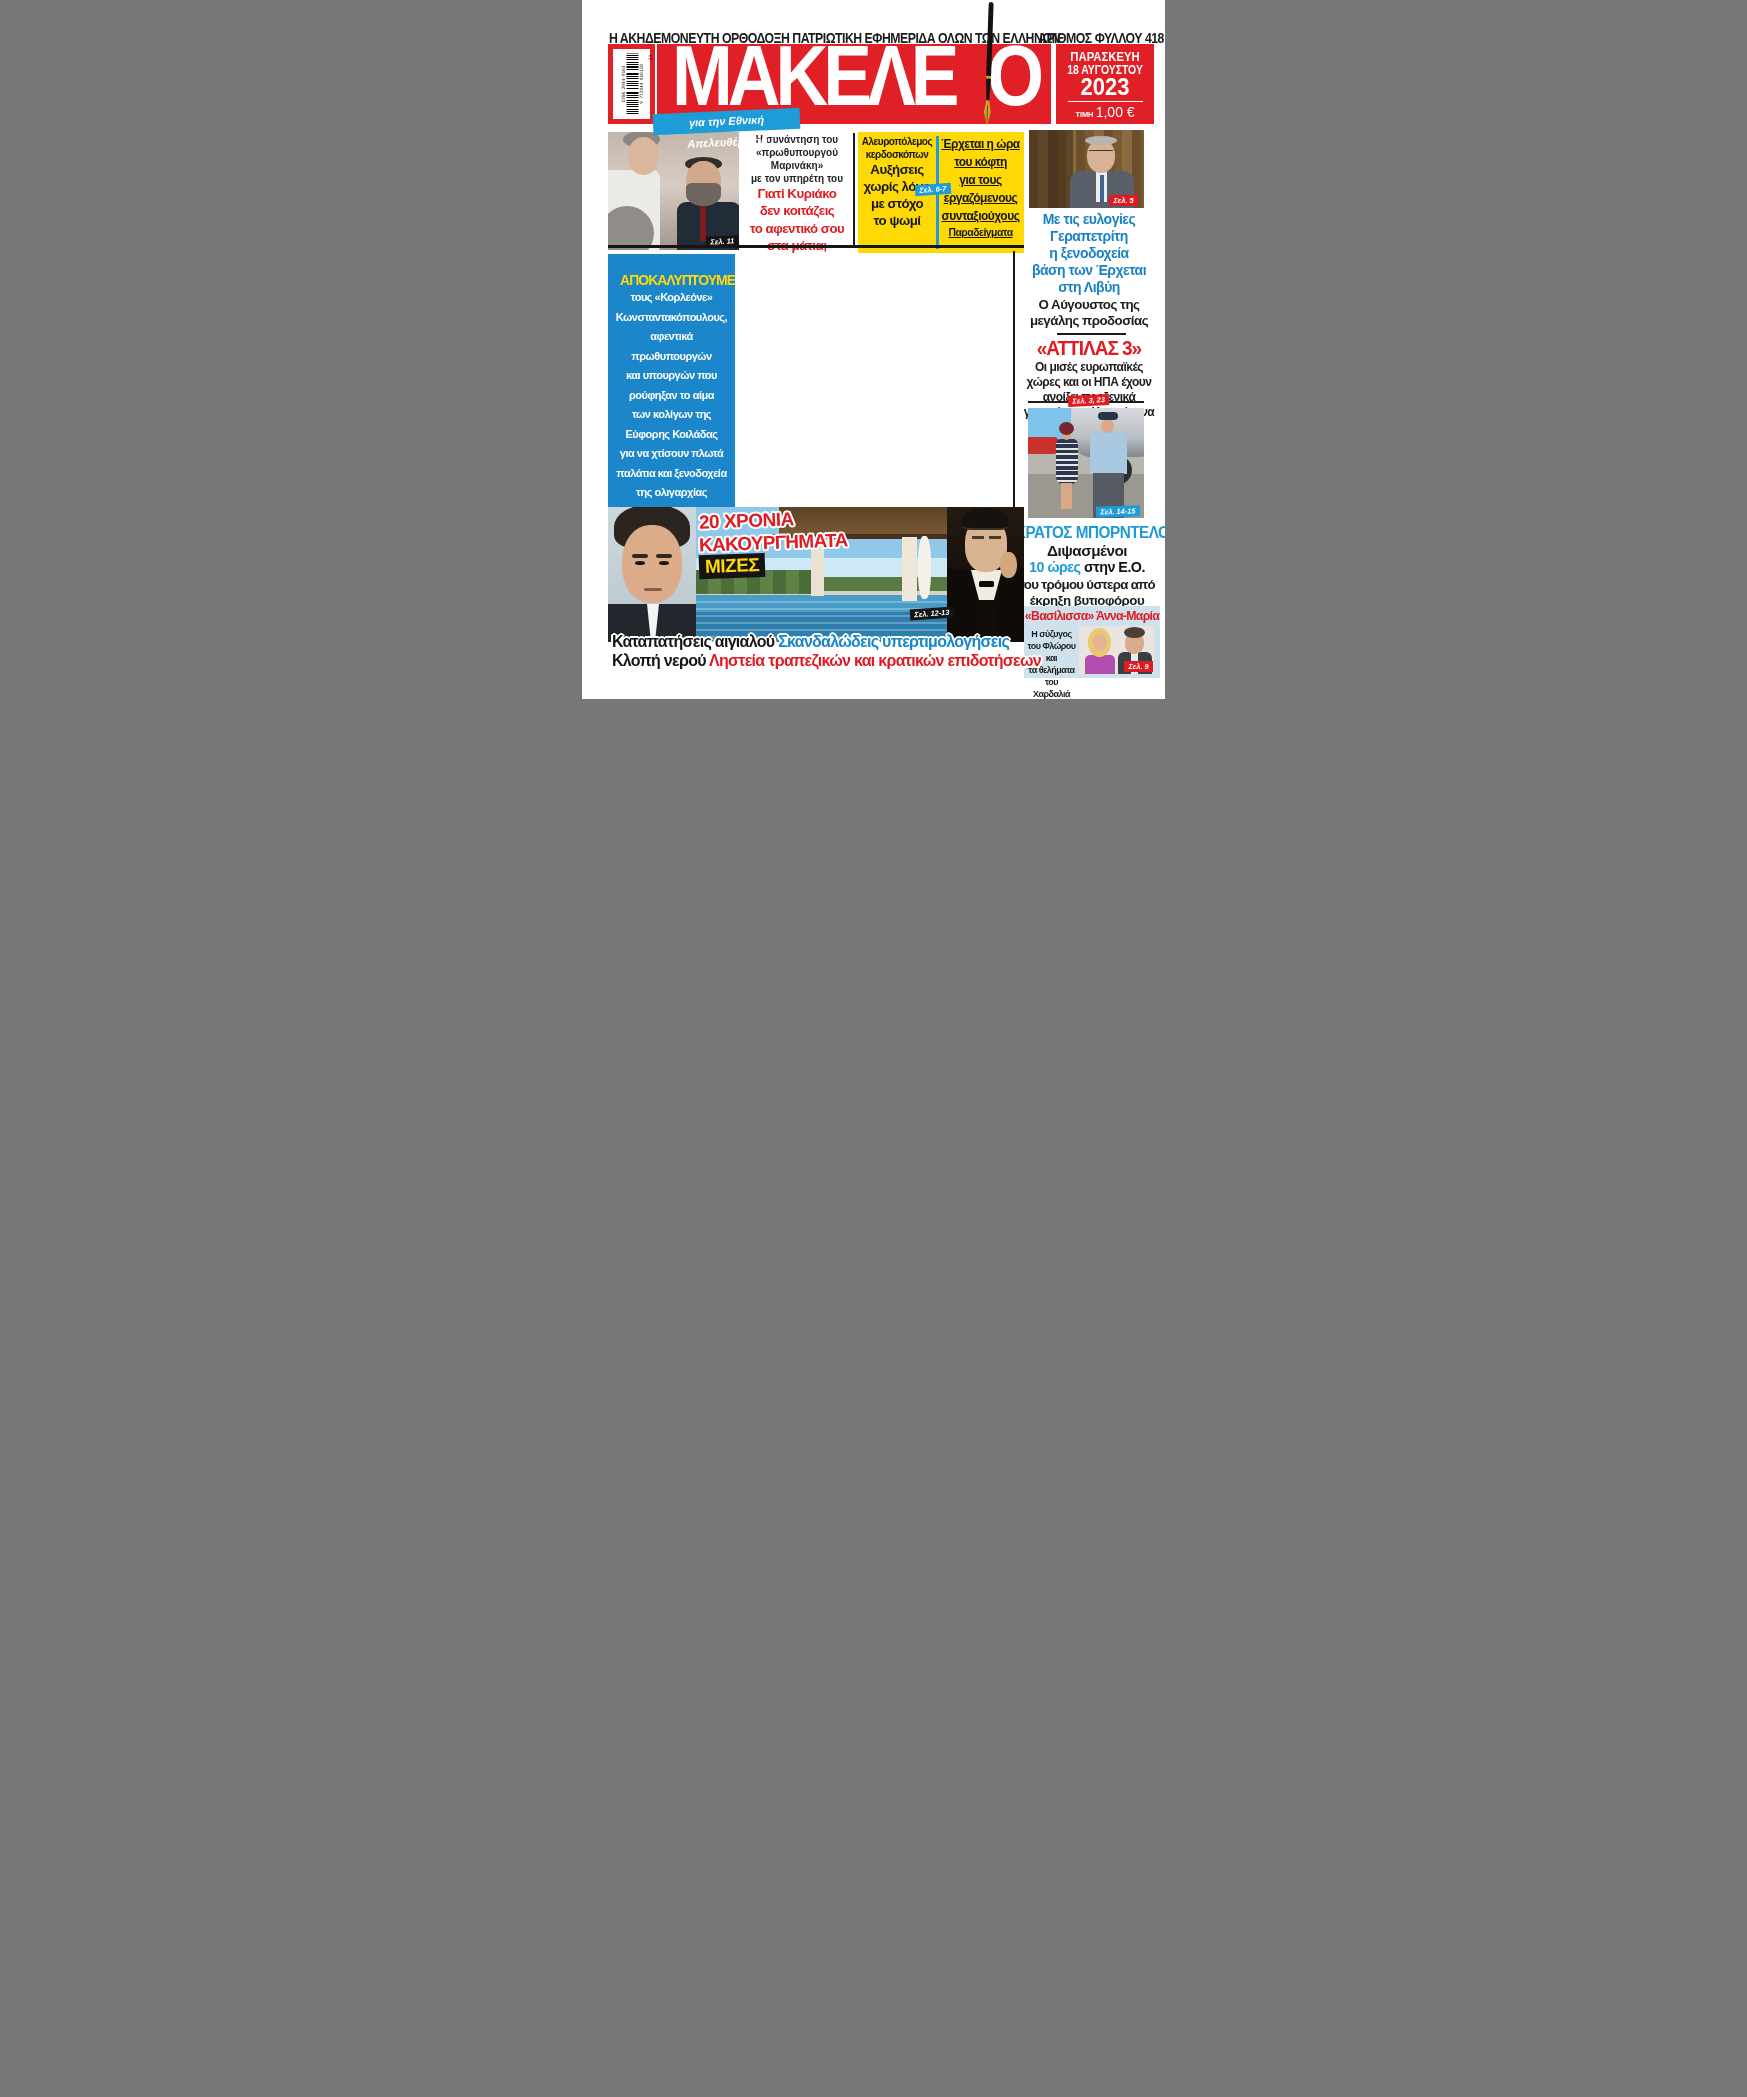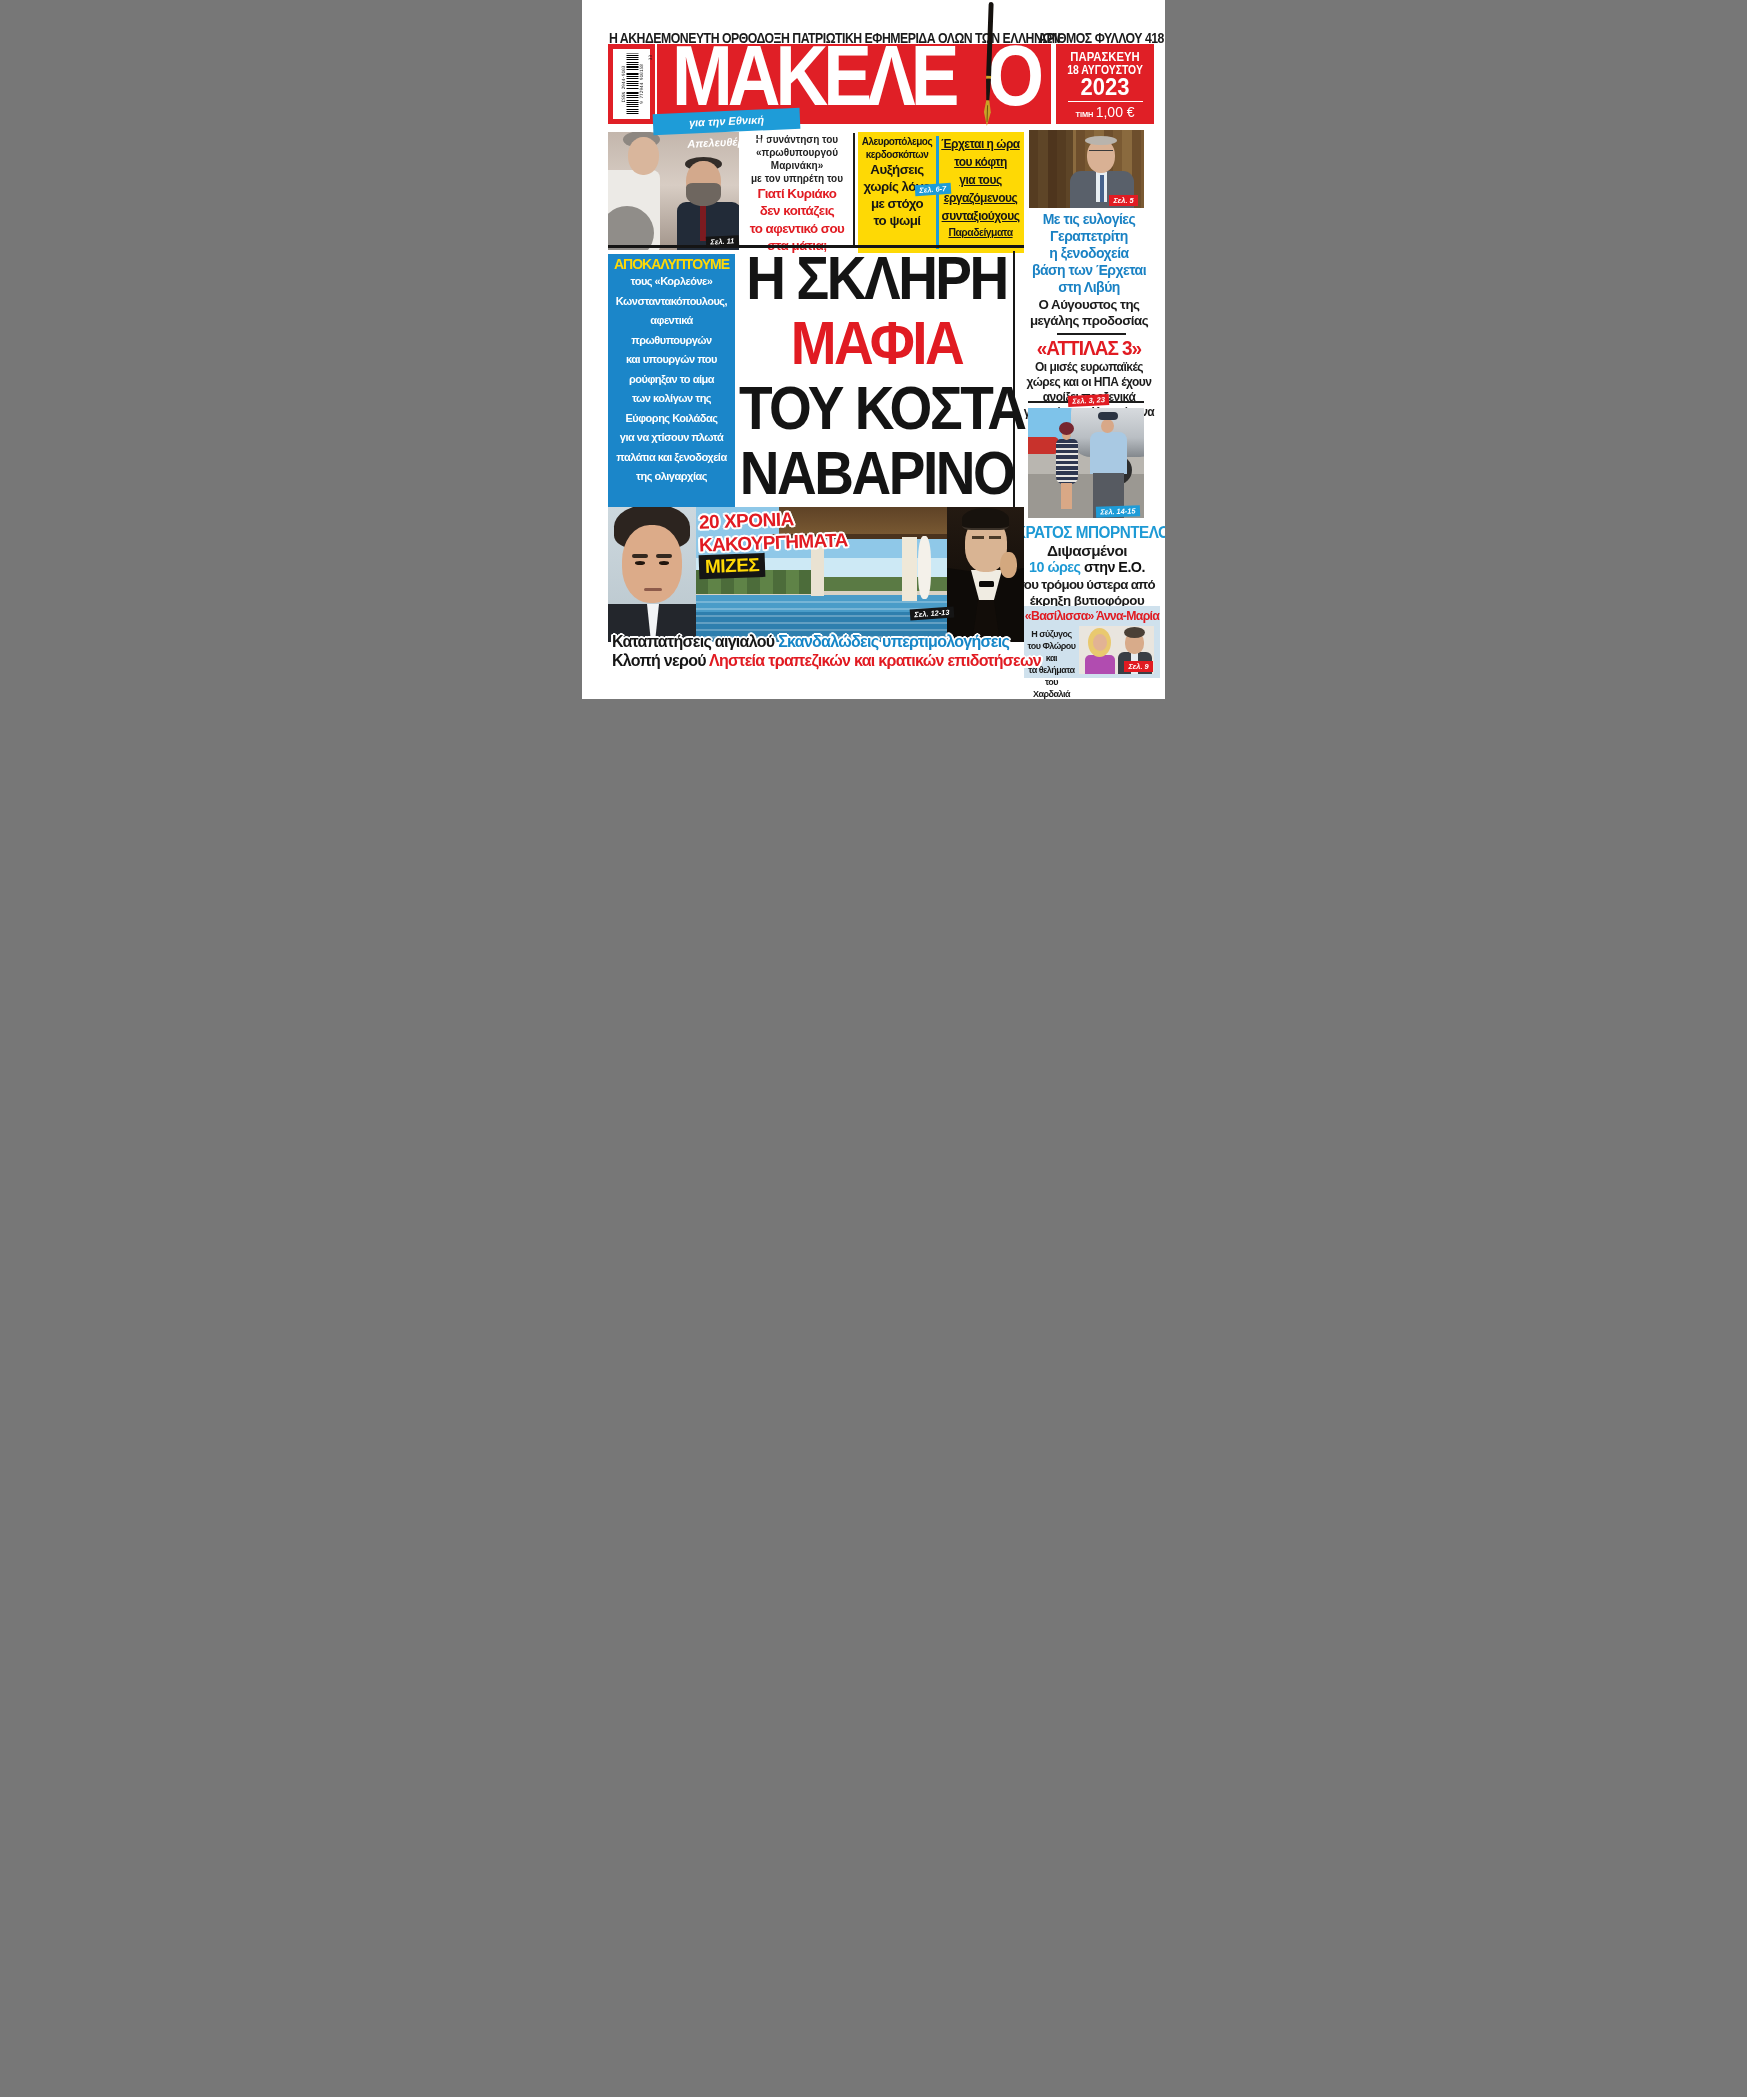--- a/index.html
+++ b/index.html
@@ -166,21 +166,21 @@
       background:#d8ab8a;}
   .qc-msuit{position:absolute;left:39px;top:26px;width:34px;height:23px;border-radius:6px 6px 0 0;
       background:#3a3f46;}
   .qc-mshirt{position:absolute;left:52px;top:27px;width:7px;height:22px;background:#e8ecf0;}
 
   
   .hline-main{left:26px;top:245px;width:416px;height:3px;background:#151515;}
   .vline-main{left:431px;top:251px;width:2px;height:275px;background:#151515;}
 
   .reveal{left:26px;top:254px;width:127px;height:256px;background:#1b86c9;text-align:center;}
-  .rv-title{margin-top:2px;color:#ffd905;font-size:14px;font-weight:800;letter-spacing:-1px;}
+  .rv-title{margin-top:18px;color:#ffd905;font-size:14px;font-weight:800;letter-spacing:-1px;text-align:right;}
   .rv-line{color:#fff;font-size:11px;font-weight:800;line-height:19.5px;letter-spacing:-0.5px;}
 
   .headline{left:157px;top:246px;width:275px;text-align:center;}
   .hl{font-size:55px;font-weight:800;letter-spacing:-2.5px;line-height:65px;color:#141414;
       transform:scaleY(1.12);transform-origin:center;white-space:nowrap;}
   .hl.red{color:#e11b22;}
 
   
   .ph-resort{left:113px;top:507px;width:253px;height:135px;
       background:linear-gradient(180deg,#8fc8e8 0 38%,#cde9f5 38% 52%,#5a7a44 52% 62%,
@@ -420,26 +420,20 @@
     <div class="rv-line">πρωθυπουργών</div>
     <div class="rv-line">και υπουργών που</div>
     <div class="rv-line">ρούφηξαν το αίμα</div>
     <div class="rv-line">των κολίγων της</div>
     <div class="rv-line">Εύφορης  Κοιλάδας</div>
     <div class="rv-line">για να χτίσουν πλωτά</div>
     <div class="rv-line">παλάτια και ξενοδοχεία</div>
     <div class="rv-line">της ολιγαρχίας</div>
   </div>
 
-  <div class="t headline">
-    <div class="hl">Η ΣΚΛΗΡΗ</div>
-    <div class="hl red">ΜΑΦΙΑ</div>
-    <div class="hl">ΤΟΥ ΚΟΣΤΑ</div>
-    <div class="hl">ΝΑΒΑΡΙΝΟ</div>
-  </div>
 
   <div class="t photo ph-resort">
     <div class="rs-green"></div>
       <div class="rs-roof"></div>
       <div class="rs-beam"></div>
     <div class="rs-col1"></div>
       <div class="rs-col2"></div>
       <div class="rs-curtain"></div>
     <div class="rs-pool-glint"></div>
   </div>

